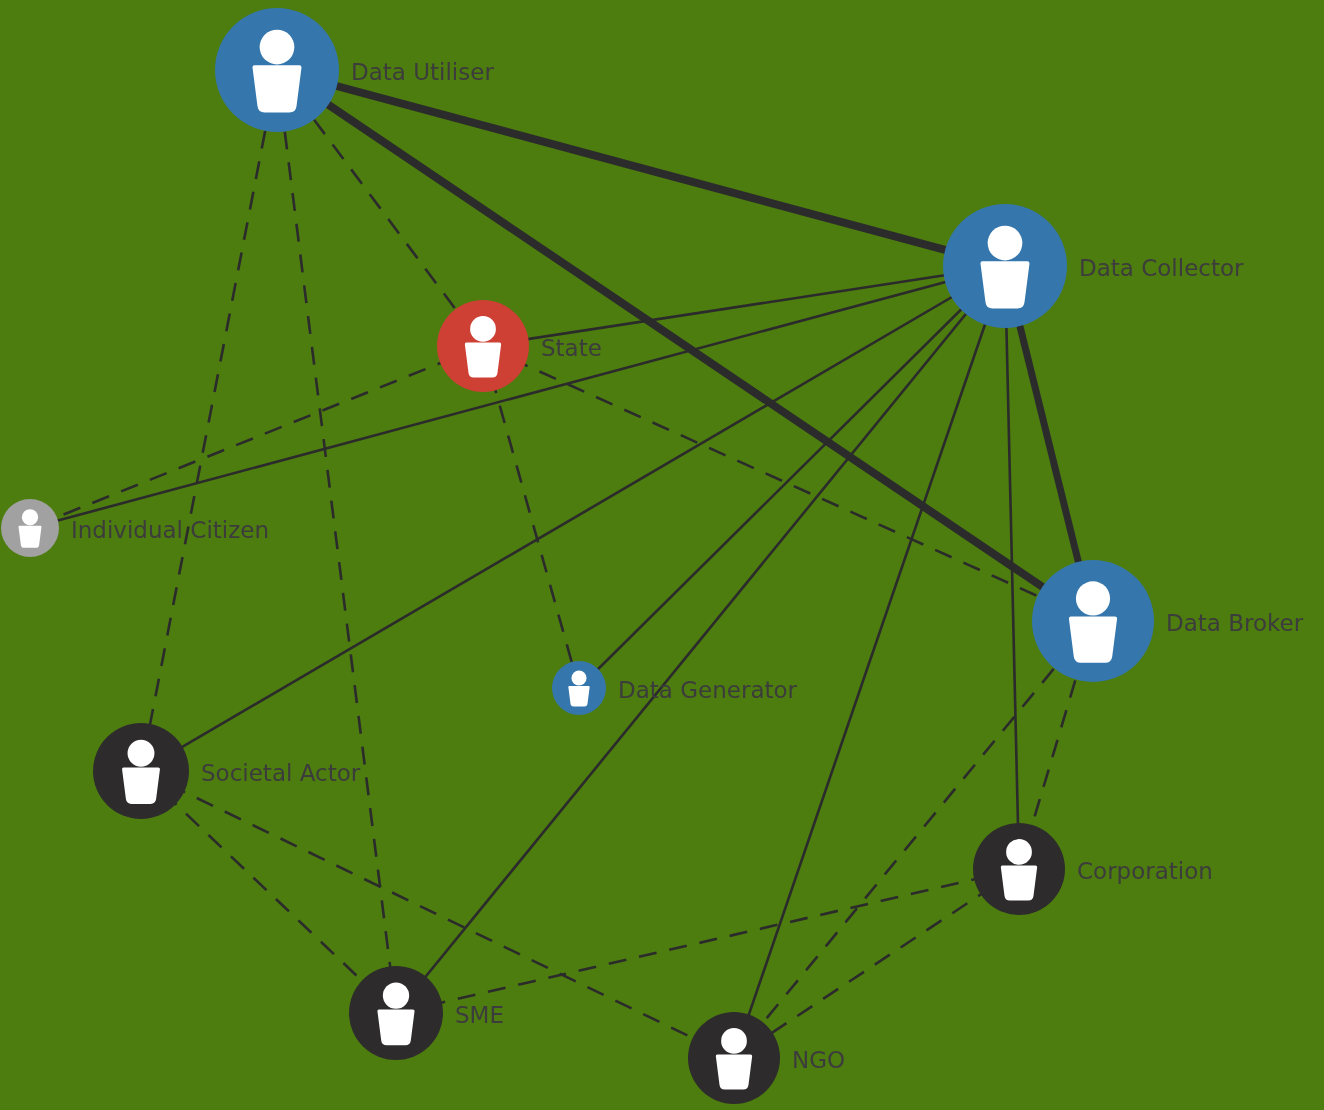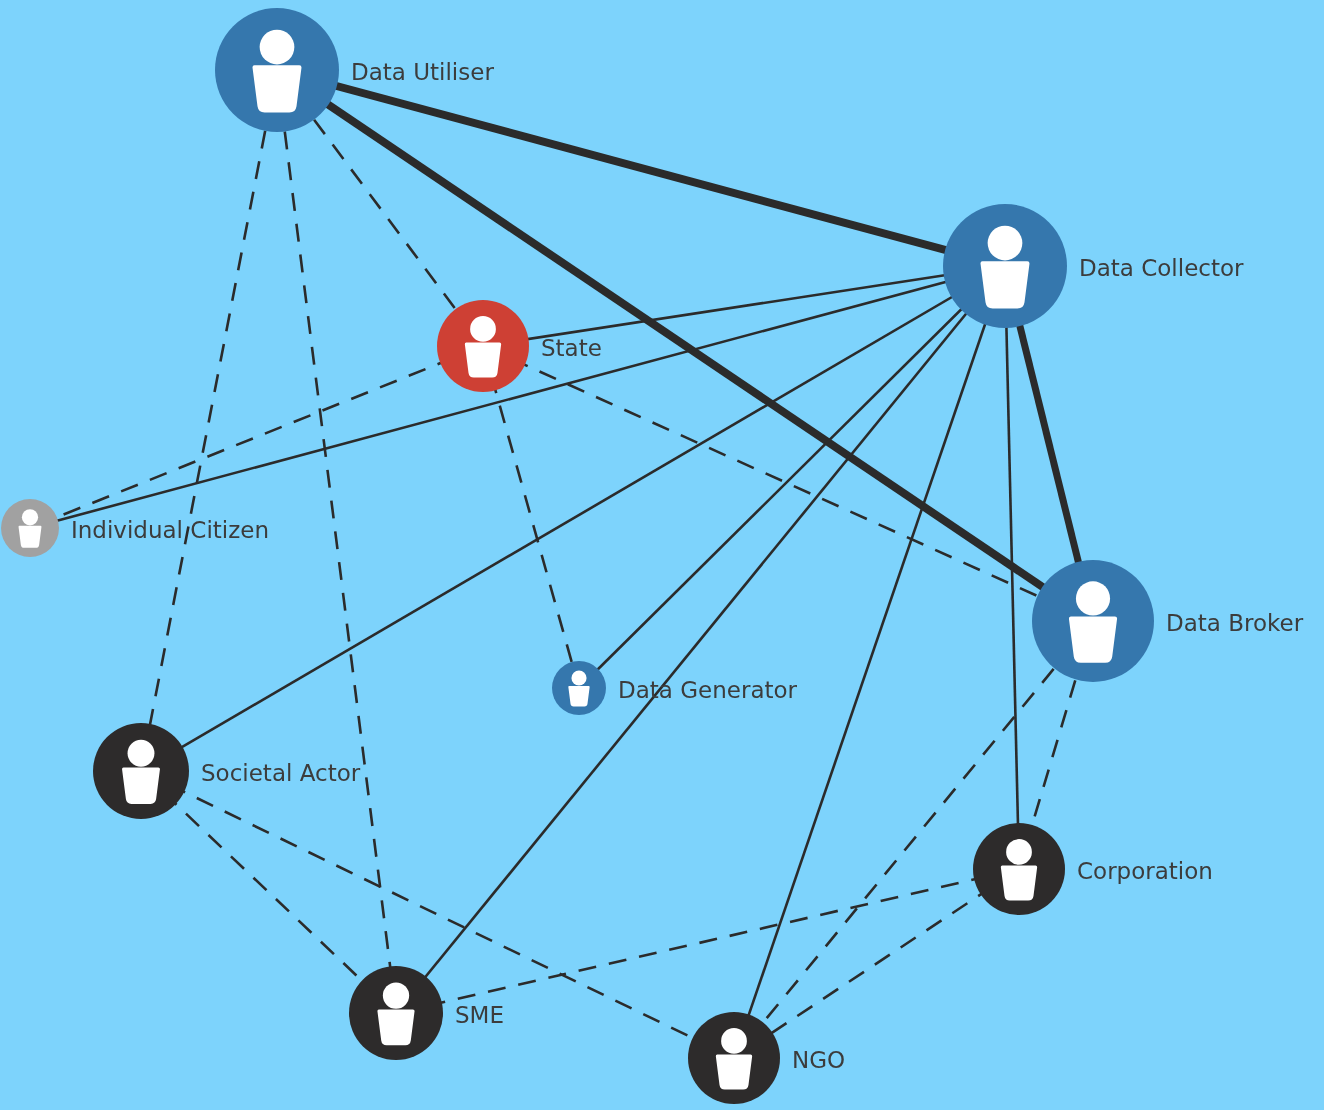--- a/index.html
+++ b/index.html
@@ -5,21 +5,21 @@
   html, body {
     margin: 0;
     padding: 0;
     background: #ffffff;
     font-family: "DejaVu Sans", "Liberation Sans", sans-serif;
   }
   .canvas {
     position: relative;
     width: 1324px;
     height: 1110px;
-    background: #7dd3fc;
+    background: #4d7c0f;
     overflow: hidden;
   }
   svg { display: block; }
   .node-label {
     font-family: "DejaVu Sans", "Liberation Sans", sans-serif;
     font-size: 23px;
     fill: #3c3c3c;
   }
 </style>
 </head>

